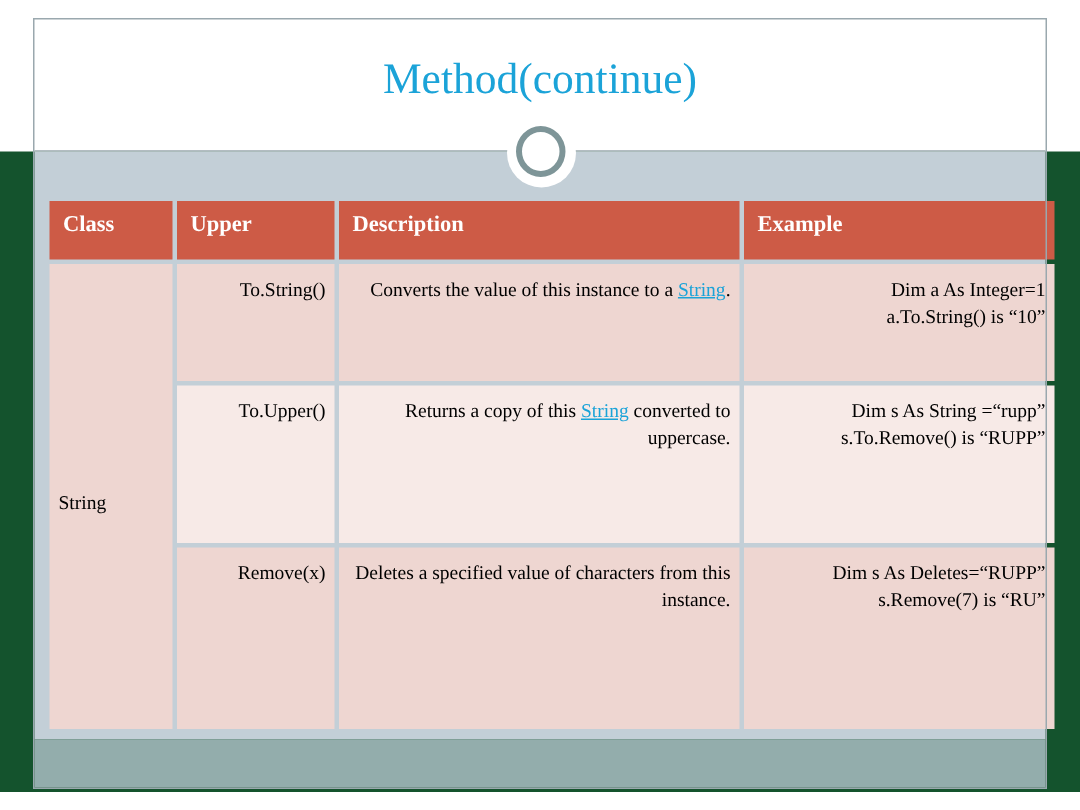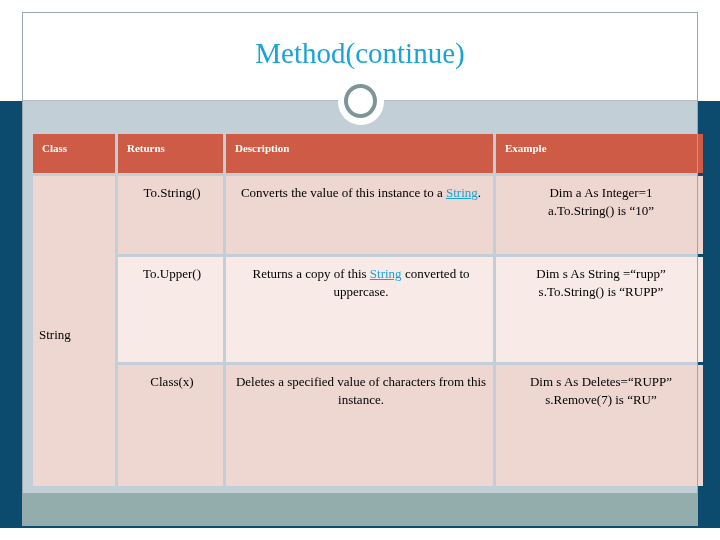--- a/index.html
+++ b/index.html
@@ -11,21 +11,21 @@
     width: 720px;
     height: 540px;
     font-family: "Liberation Serif", "DejaVu Serif", serif;
     overflow: hidden;
   }
 
   #slide {
     position: relative;
     width: 720px;
     height: 528px;
-    background: #0c4a6e;
+    background: #14532d;
     box-sizing: border-box;
   }
 
   
   .slide-frame {
     position: absolute;
     left: 22px;
     top: 12px;
     width: 676px;
     height: 514px;
@@ -130,35 +130,35 @@
     table-layout: fixed;
   }
   .tbl col.c-class  { width: 82px; }
   .tbl col.c-method { width: 105px; }
   .tbl col.c-desc   { width: 267px; }
   .tbl col.c-ex     { width: 207px; }
 
   .tbl th {
     background: #cd5b46;
     color: #ffffff;
-    font-size: 11px;
+    font-size: 15px;
     font-weight: bold;
     text-align: left;
     vertical-align: top;
     padding: 8px 0 0 9px;
     height: 39px;
     box-sizing: border-box;
     font-family: "Liberation Serif", "DejaVu Serif", serif;
   }
 
   .tbl td {
     font-size: 13px;
     line-height: 18px;
     color: #000000;
-    text-align: center;
+    text-align: right;
     vertical-align: top;
     padding: 8px 6px 0 9px;
     box-sizing: border-box;
     font-family: "Liberation Serif", "DejaVu Serif", serif;
   }
 
   
   tr.band-a td { background: #eed6d1; }
   tr.band-b td { background: #f7eae7; }
 
@@ -202,39 +202,39 @@
   <table class="tbl">
     <colgroup>
       <col class="c-class">
       <col class="c-method">
       <col class="c-desc">
       <col class="c-ex">
     </colgroup>
     <thead>
       <tr>
         <th>Class</th>
-        <th>Returns</th>
+        <th>Upper</th>
         <th>Description</th>
         <th>Example</th>
       </tr>
     </thead>
     <tbody>
       <tr class="band-a r1">
         <td class="class-cell" rowspan="3">String</td>
         <td>To.String()</td>
         <td class="nowrapish"><span>Converts the value of this instance to a </span><a class="lnk" href="#">String</a><span>.</span></td>
         <td><span>Dim a As Integer=1</span><br><span>a.To.String() is “10”</span></td>
       </tr>
       <tr class="band-b r2">
         <td>To.Upper()</td>
         <td class="nowrapish"><span>Returns a copy of this </span><a class="lnk" href="#">String</a><span> converted to uppercase.</span></td>
-        <td><span>Dim s As String =“rupp”</span><br><span>s.To.String() is “RUPP”</span></td>
+        <td><span>Dim s As String =“rupp”</span><br><span>s.To.Remove() is “RUPP”</span></td>
       </tr>
       <tr class="band-a r3">
-        <td>Class(x)</td>
+        <td>Remove(x)</td>
         <td class="nowrapish"><span>Deletes a specified value of characters from this instance.</span><a class="lnk" href="#"></a><span></span></td>
         <td><span>Dim s As Deletes=“RUPP”</span><br><span>s.Remove(7) is “RU”</span></td>
       </tr>
     </tbody>
   </table>
 
   <div class="slide-frame"></div>
 </div>
 
 </body></html>

